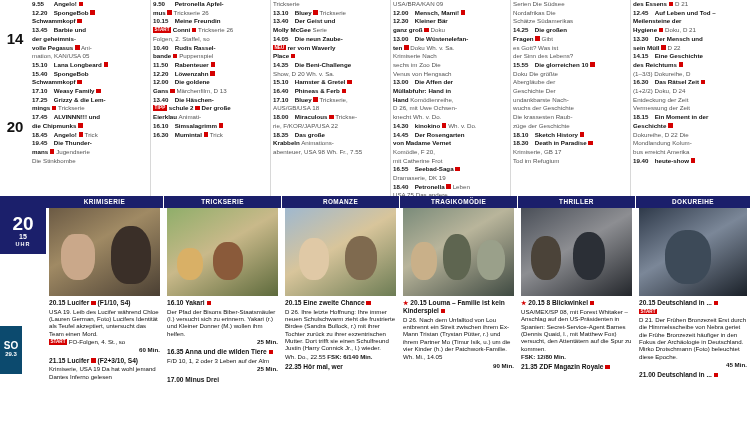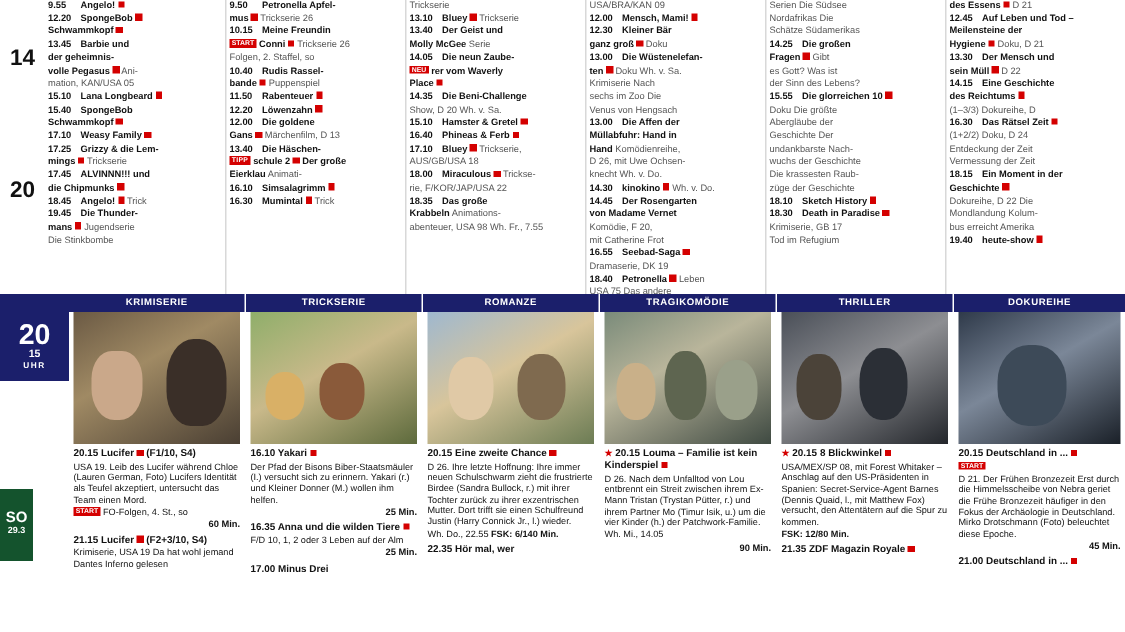--- a/index.html
+++ b/index.html
@@ -81,21 +81,21 @@
   .bottom{position:absolute;left:0;top:208px;width:750px;height:213px;}
   .leftrail{position:absolute;left:0;top:0;width:46px;height:213px;background:#ffffff;}
   .bigtime{
     position:absolute;left:0;top:0;width:46px;height:46px;background:#1b1f6b;color:#fff;
     display:flex;flex-direction:column;align-items:center;justify-content:center;
   }
   .bigtime .n{font-size:19px;font-weight:bold;line-height:1;}
   .bigtime .s{font-size:7px;font-weight:bold;line-height:1.1;}
   .bigtime .u{font-size:5.5px;font-weight:bold;letter-spacing:1px;}
   .daybadge{
-    position:absolute;left:0;top:118px;width:22px;height:48px;background:#14532d;color:#fff;
+    position:absolute;left:0;top:118px;width:22px;height:48px;background:#0c4a6e;color:#fff;
     display:flex;flex-direction:column;align-items:center;justify-content:center;
   }
   .daybadge .d{font-size:10px;font-weight:bold;line-height:1;}
   .daybadge .dt{font-size:6px;font-weight:bold;}
 
   .bcols{position:absolute;left:46px;top:0;width:704px;height:213px;}
   .bcol{position:absolute;top:0;width:117px;height:213px;box-sizing:border-box;padding:0 3px;}
   .bc0{left:0;}
   .bc1{left:118px;}
   .bc2{left:236px;}

